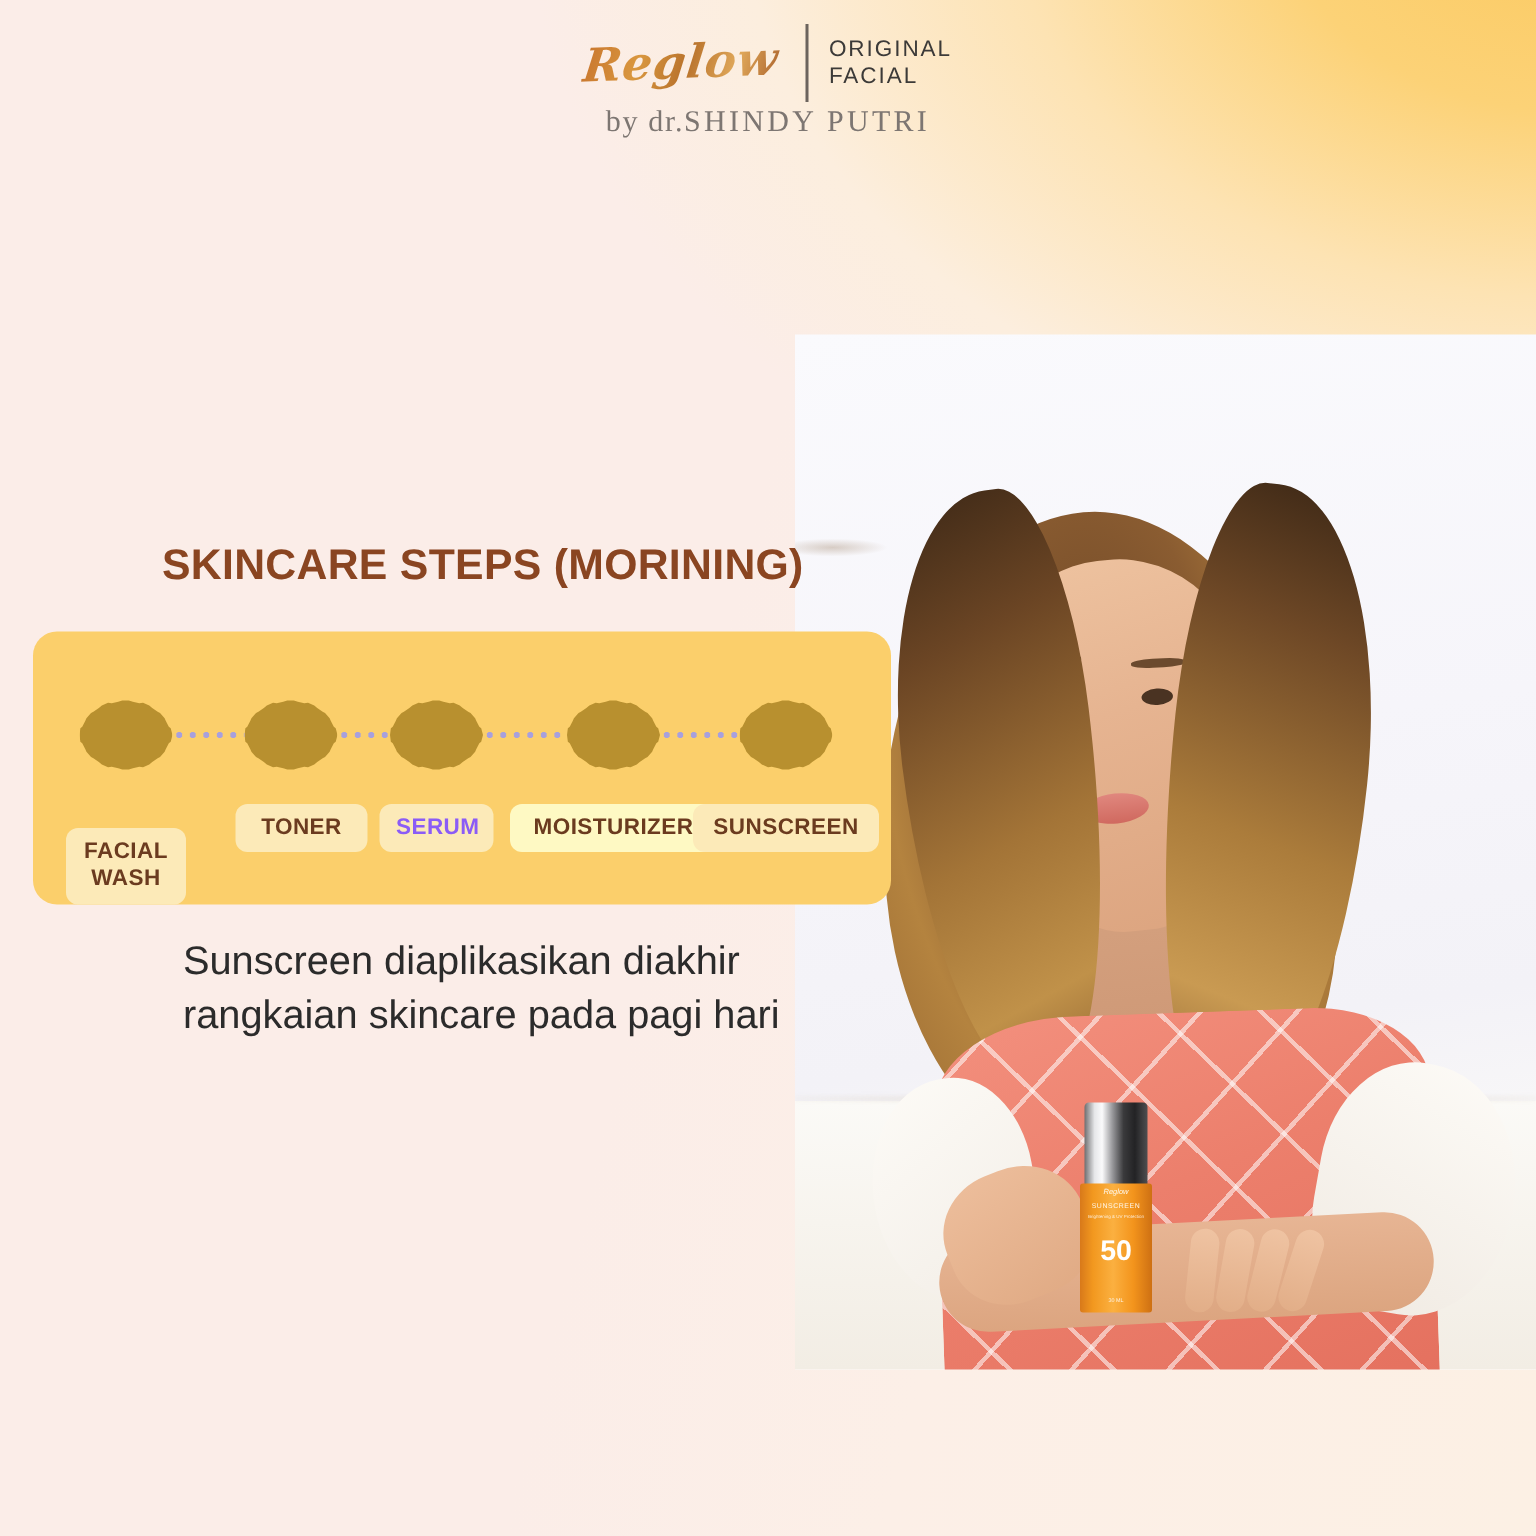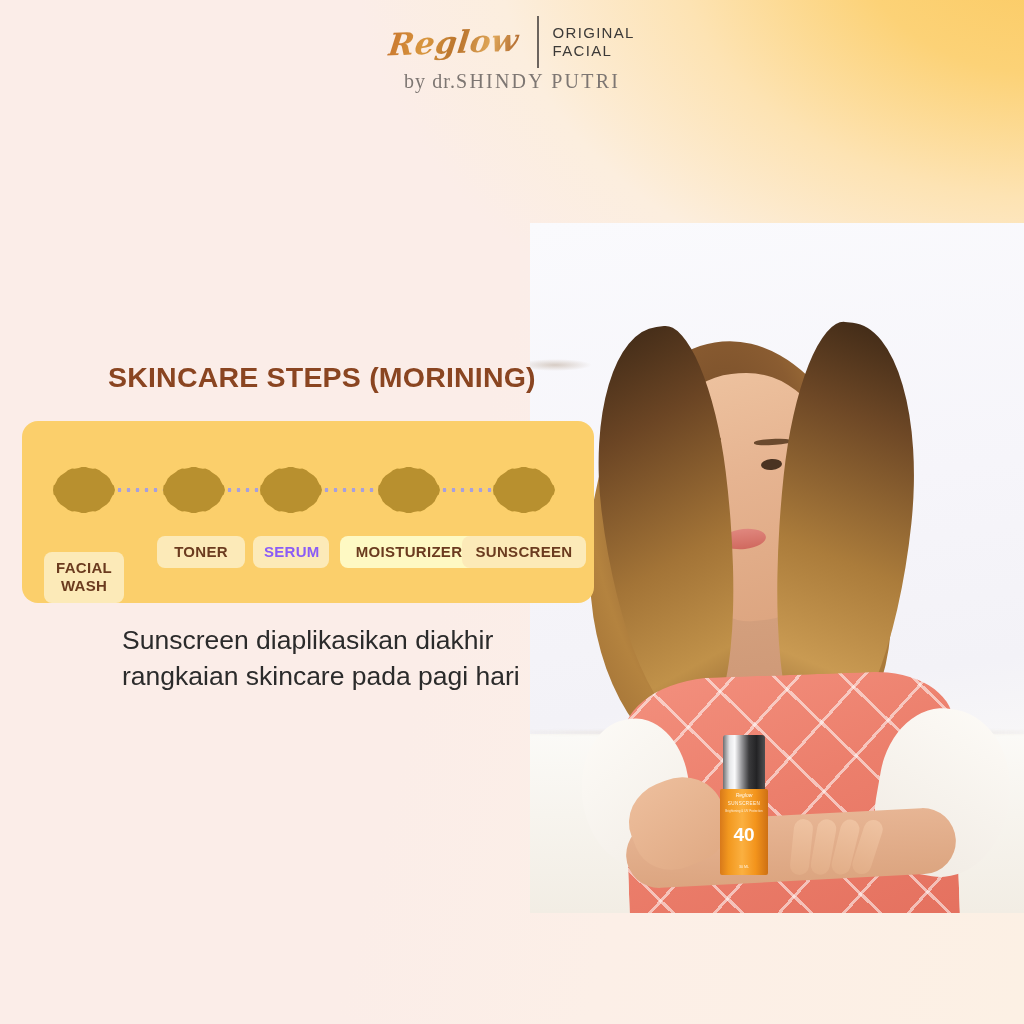--- a/index.html
+++ b/index.html
@@ -292,21 +292,21 @@
     <div class="finger" style="left:306px; transform:rotate(14deg);"></div>
     <div class="finger" style="left:328px; transform:rotate(18deg);"></div>
 
     <div id="bottle-shadow"></div>
     <div id="bottle">
       <div id="bottle-cap"></div>
       <div id="bottle-body">
         <div id="bottle-brand">Reglow</div>
         <div id="bottle-name">SUNSCREEN</div>
         <div id="bottle-desc">Brightening &amp; UV Protection</div>
-        <div id="bottle-spf">40</div>
+        <div id="bottle-spf">50</div>
         <div id="bottle-vol">30 ML</div>
       </div>
     </div>
   </div>
 
   <h1 id="heading">SKINCARE STEPS (MORINING)</h1>
 
   <div id="steps-card">
     <div id="steps-row">
         <div class="connector" style="left: 93px; width: 48px;"></div>

